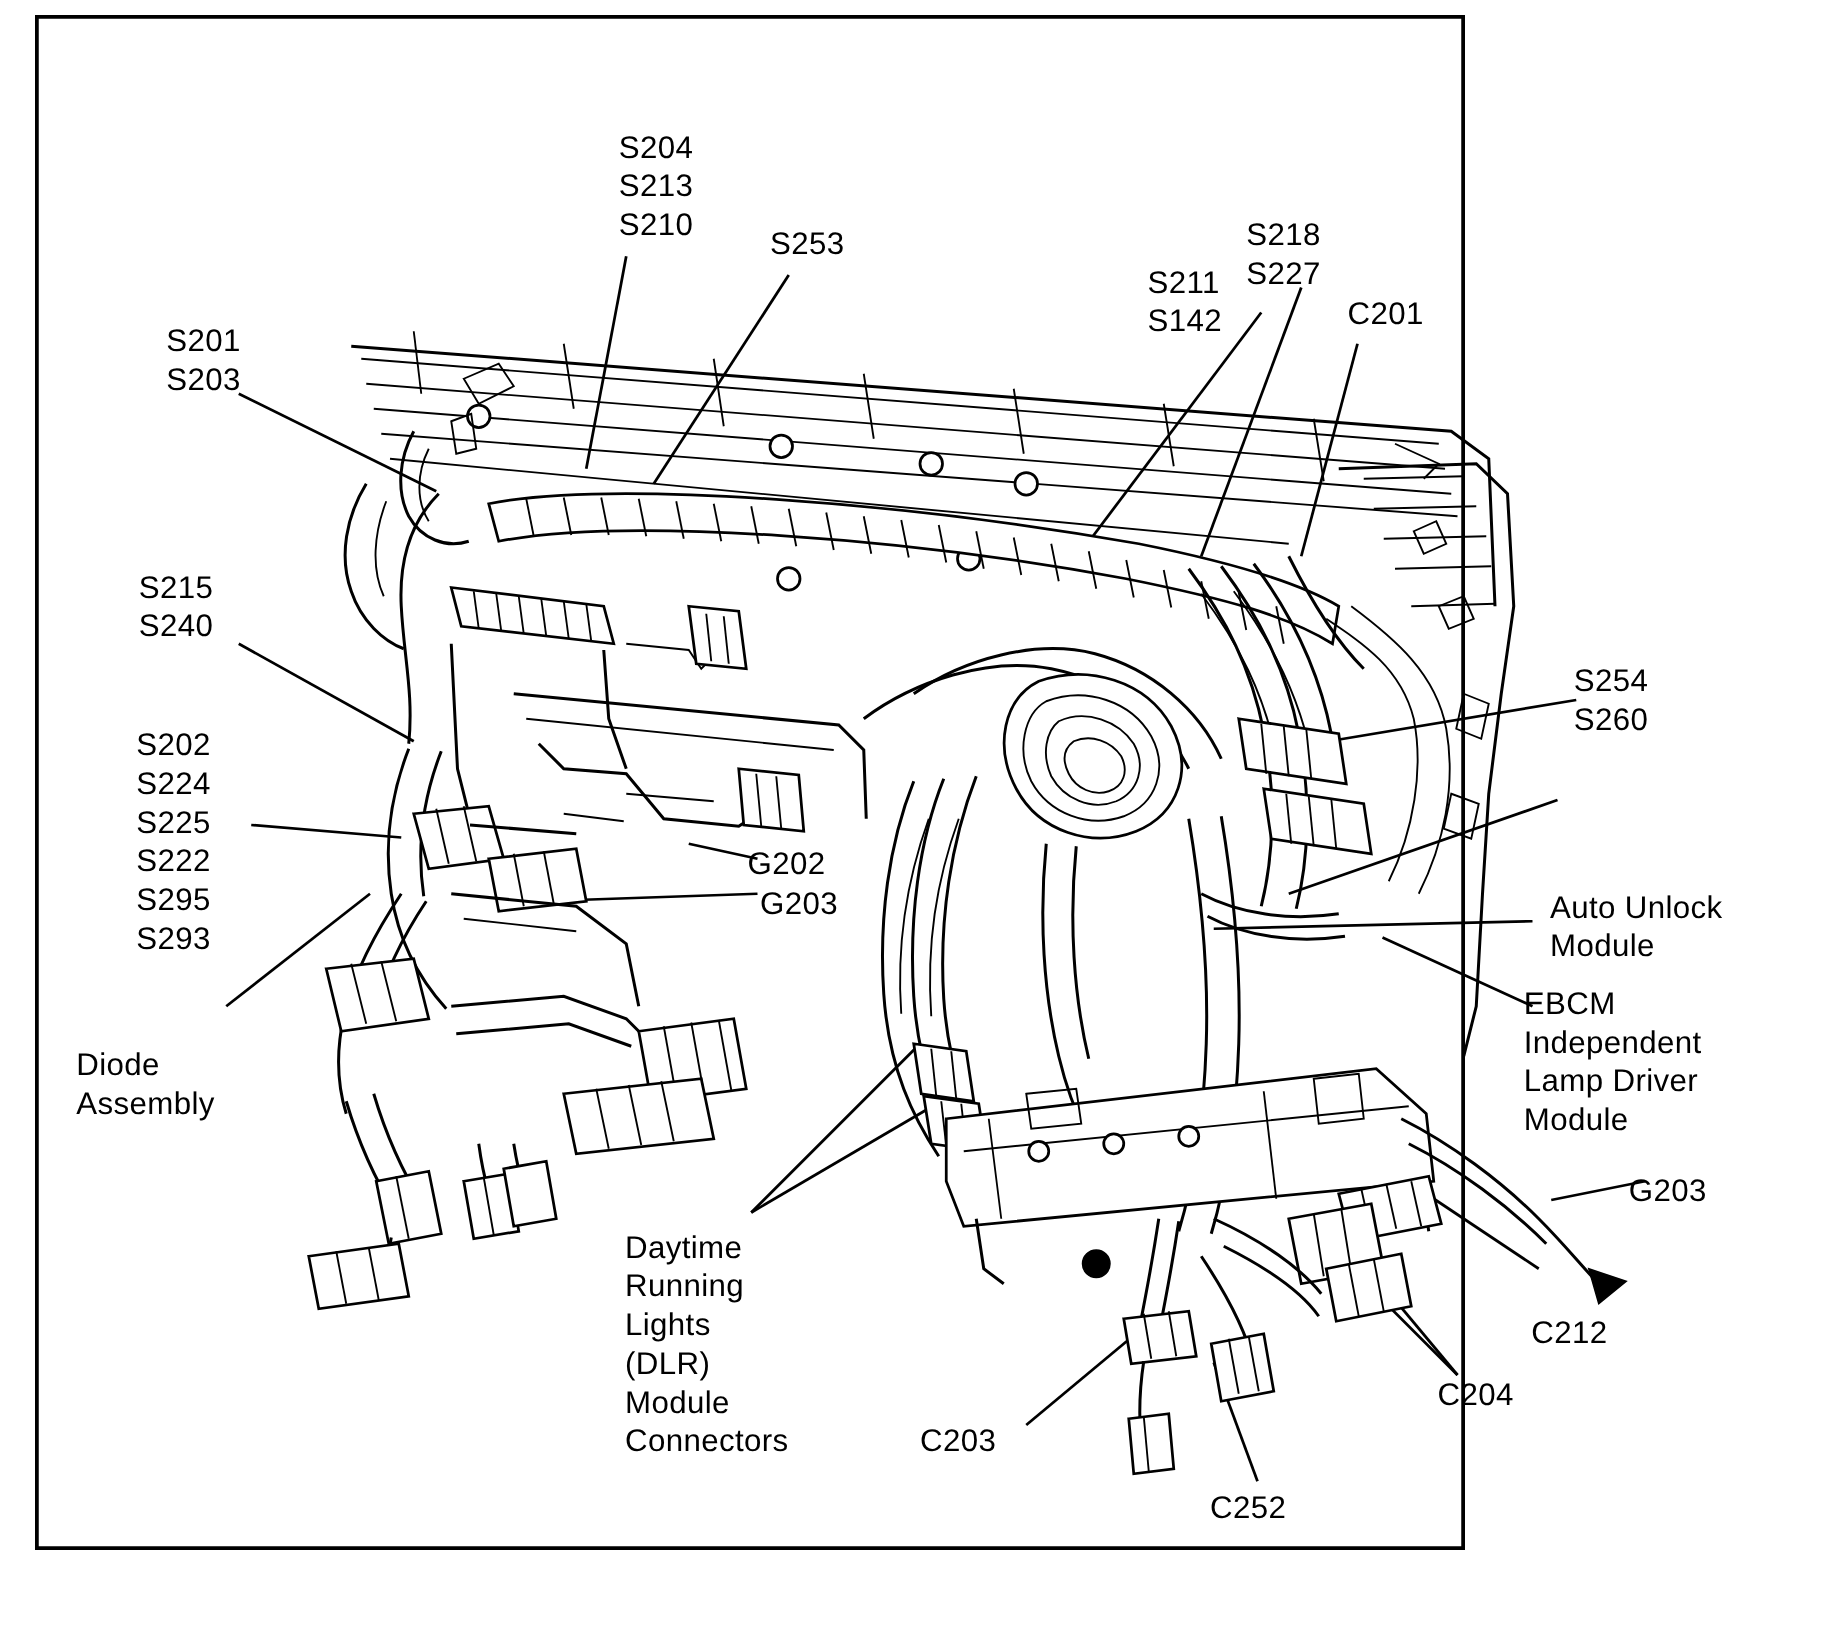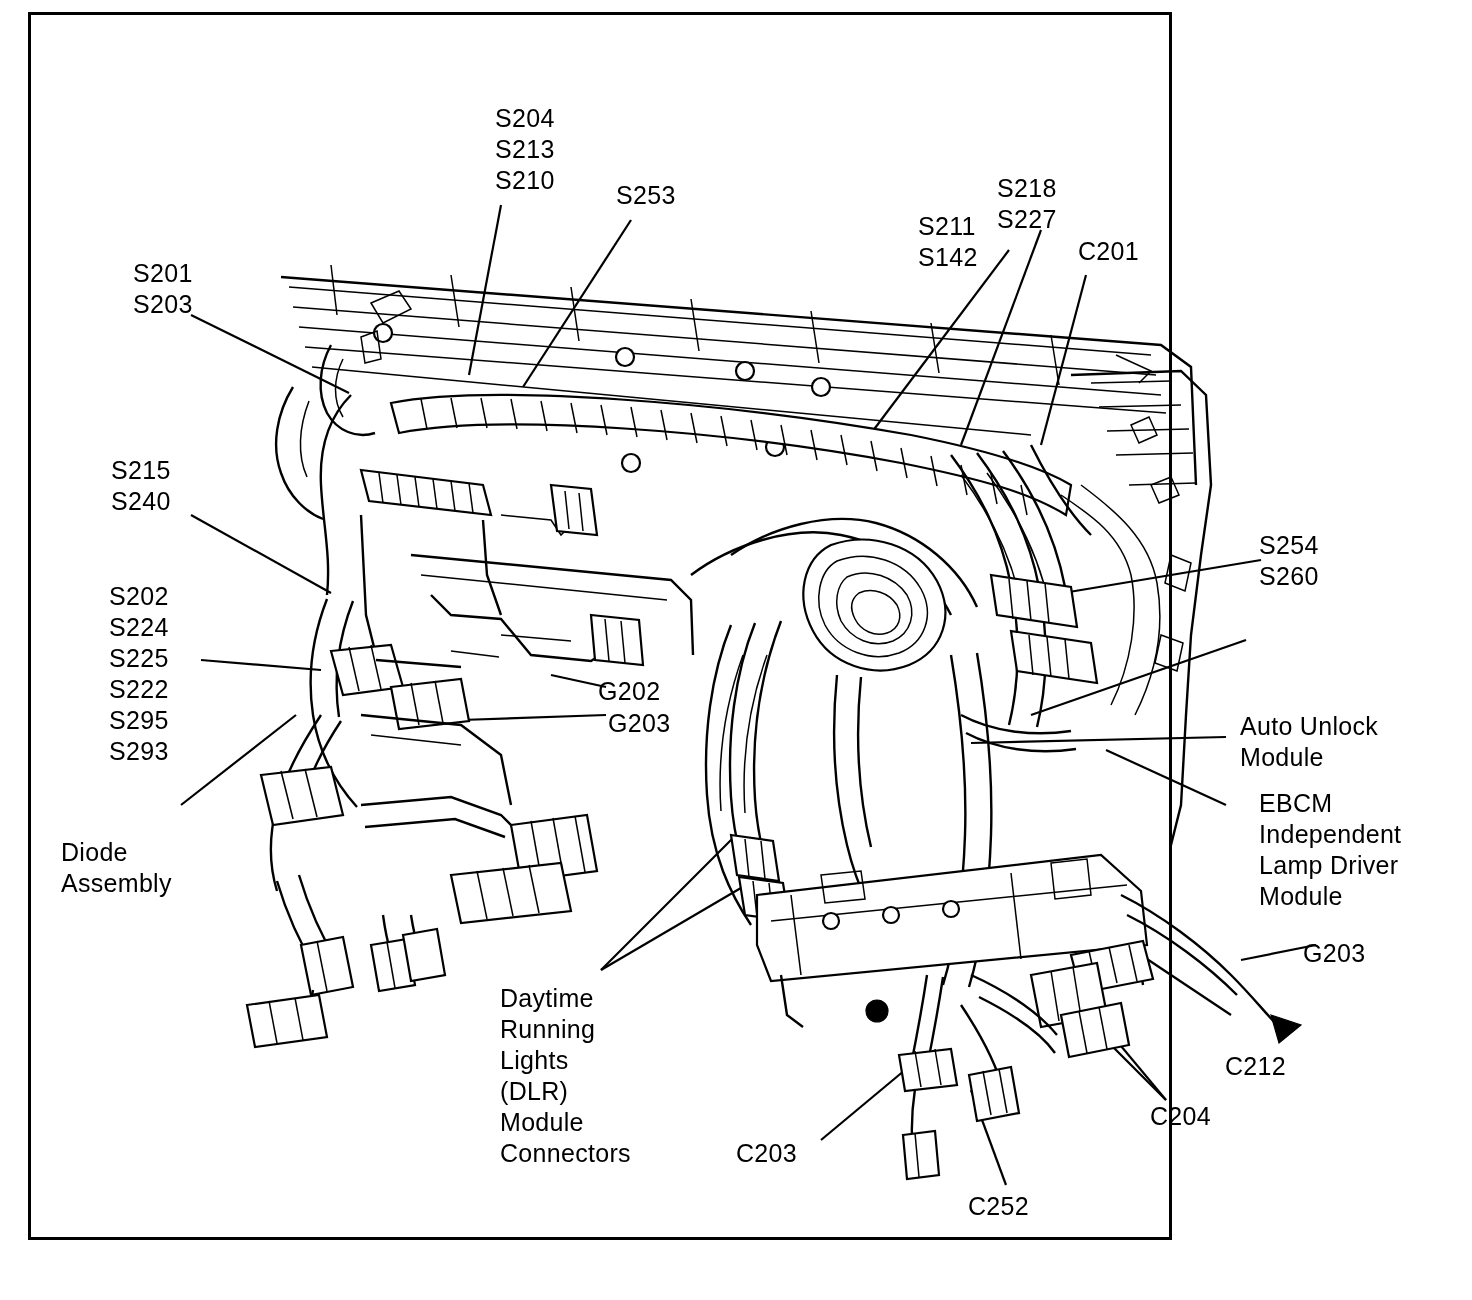--- a/index.html
+++ b/index.html
@@ -367,21 +367,21 @@
     <div class="label" style="left:78px;  top:566px;">S202
 S224
 S225
 S222
 S295
 S293</div>
     <div class="label" style="left:567px; top:661px;">G202</div>
     <div class="label" style="left:577px; top:693px;">G203</div>
     <div class="label" style="left:1188px; top:696px;margin-left:21px;">Auto Unlock
 Module</div>
-    <div class="label" style="left:1188px; top:773px;margin-left:40px;">EBCM
+    <div class="label" style="left:1188px; top:773px;">EBCM
 Independent
 Lamp Driver
 Module</div>
     <div class="label" style="left:30px;  top:822px;">Diode
 Assembly</div>
     <div class="label" style="left:1272px; top:923px;">G203</div>
     <div class="label" style="left:1194px; top:1008px;margin-top:28px;">C212</div>
     <div class="label" style="left:469px; top:968px;">Daytime
 Running
 Lights

